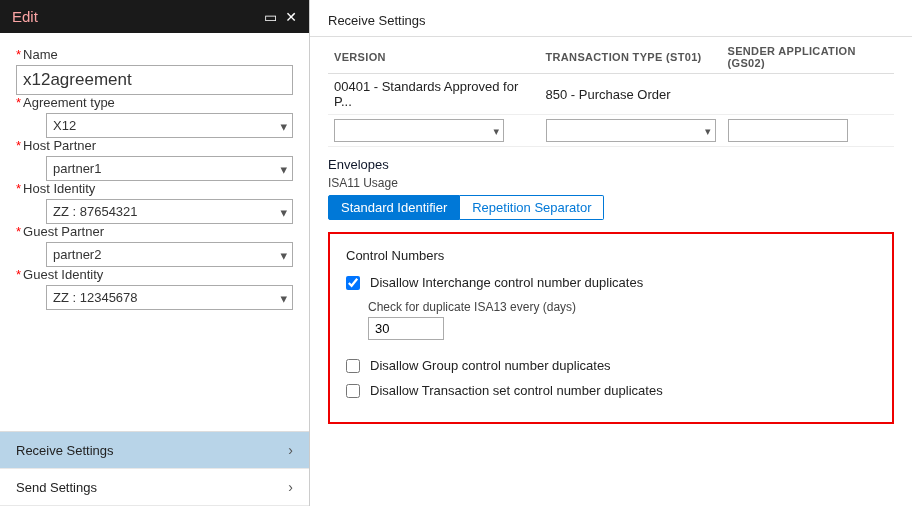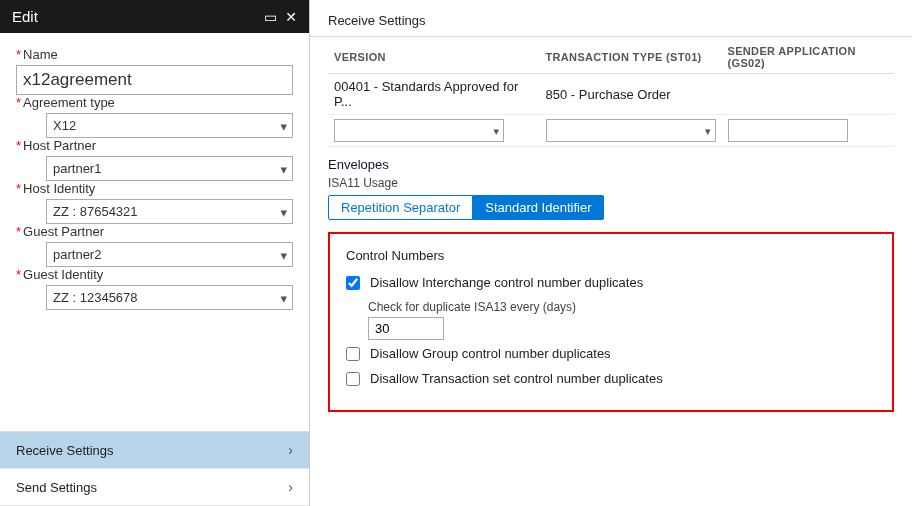--- a/index.html
+++ b/index.html
@@ -17,21 +17,21 @@
     }
     .left-header {
       background: #1a1a1a;
       color: #fff;
       padding: 8px 12px;
       font-size: 15px;
       display: flex;
       align-items: center;
       justify-content: space-between;
     }
-    .left-header-title { font-size: 15px; color: #ffffff; }
+    .left-header-title { font-size: 15px; color: #fca5a5; }
     .left-header-icons { display: flex; gap: 8px; }
     .left-header-icons span { color: #fff; cursor: pointer; font-size: 14px; }
 
     .left-body { padding: 14px 16px; flex: 1; overflow-y: auto; }
     .field-group { }
     .field-label { font-size: 12px; color: #333; margin-bottom: 3px; }
     .required { color: red; margin-right: 2px; }
     .field-input {
       width: 100%;
       border: 1px solid #ababab;
@@ -158,21 +158,21 @@
 
     
     .control-numbers-box {
       border: 2px solid #e00;
       padding: 14px 16px;
       margin-top: 4px;
     }
     .control-numbers-title { font-size: 13px; font-weight: 400; color: #222; margin-bottom: 12px; }
     .checkbox-row { display: flex; align-items: center; gap: 10px; margin-bottom: 10px; font-size: 13px; color: #222; }
     .checkbox-row input[type=checkbox] { width: 14px; height: 14px; }
-    .indented { margin-left: 22px; margin-bottom: 6px; }
+    .indented { margin-left: 22px; margin-bottom: 18px; }
     .indented-label { font-size: 12px; color: #444; margin-bottom: 3px; }
     .indented-input {
       border: 1px solid #ababab;
       padding: 3px 6px;
       font-size: 13px;
       width: 76px;
       outline: none;
     }
   </style>
 </head>
@@ -306,22 +306,22 @@
             <input class="table-input" type="text" style="">
           </td>
         </tr>
       </tbody>
     </table>
 
     <div>
       <div class="section-title">Envelopes</div>
       <div class="isa-label">ISA11 Usage</div>
       <div class="btn-group">
+        <button class="btn-tab active">Standard Identifier</button>
         <button class="btn-tab">Repetition Separator</button>
-        <button class="btn-tab active">Standard Identifier</button>
       </div>
     </div>
 
     <div class="control-numbers-box">
       <div class="control-numbers-title">Control Numbers</div>
 
       <div class="checkbox-row">
         <input type="checkbox" checked="" style="">
         <span>Disallow Interchange control number duplicates</span>
       </div>

